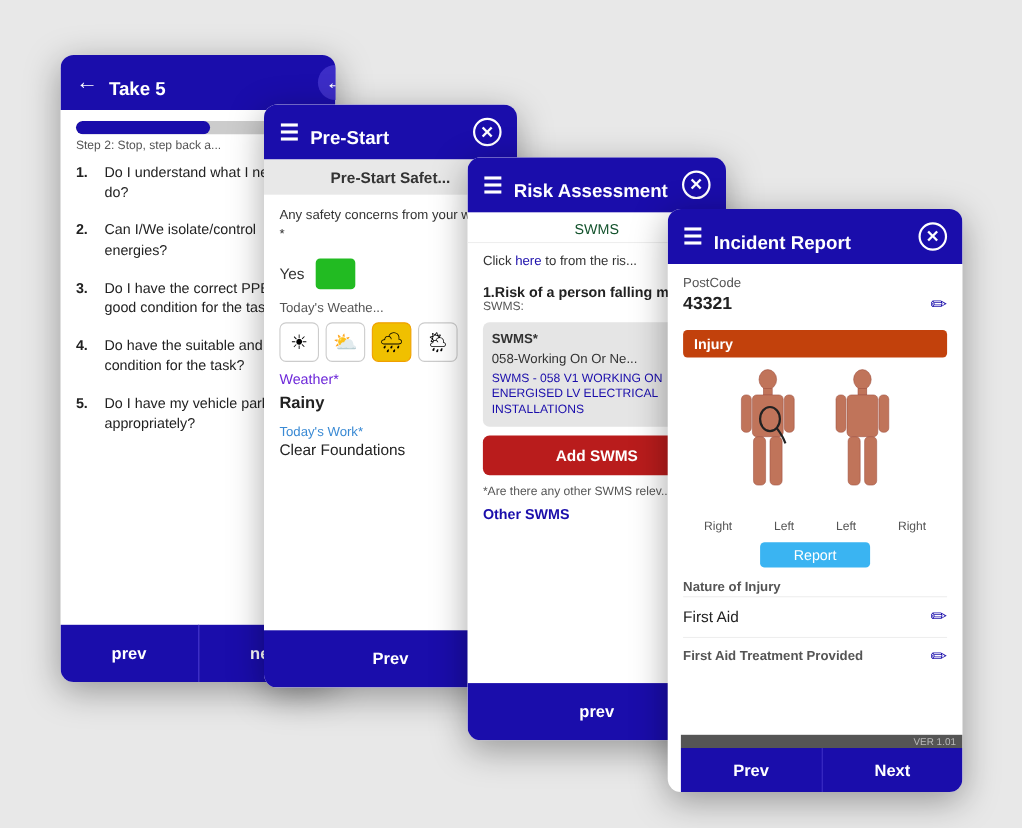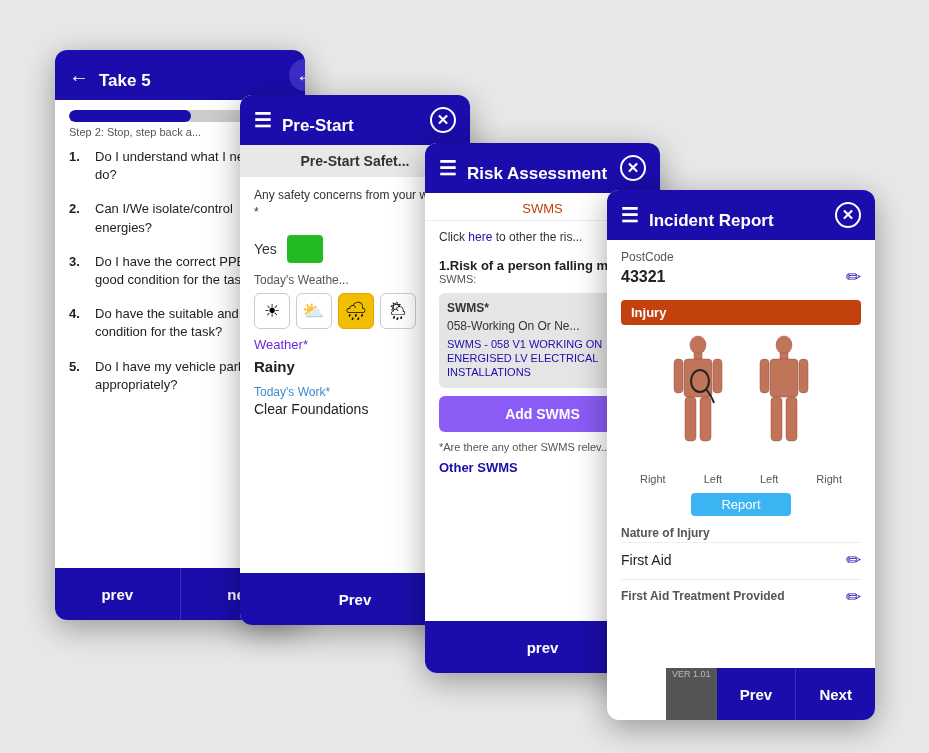--- a/index.html
+++ b/index.html
@@ -185,21 +185,21 @@
     #card-risk {
       left: 425px; top: 143px;
       width: 235px;
       height: 530px;
       z-index: 3;
     }
     #card-risk .card-header { background: #1a0dab; }
     #card-risk .swms-label {
       text-align: center;
       font-size: 13px;
-      color: #c2410c;
+      color: #14532d;
       padding: 8px 0 4px;
       border-bottom: 1px solid #eee;
     }
     #card-risk .click-here {
       font-size: 12px;
       color: #333;
       padding: 8px 14px;
       line-height: 1.4;
     }
     #card-risk .click-here a { color: #1a0dab; }
@@ -220,21 +220,21 @@
       border-radius: 6px;
       padding: 8px;
       margin-bottom: 8px;
     }
     #card-risk .swms-asterisk { font-size: 12px; color: #333; font-weight: bold; margin-bottom: 4px; }
     #card-risk .swms-value { font-size: 12px; color: #333; margin-bottom: 4px; }
     #card-risk .swms-link { font-size: 11px; color: #1a0dab; line-height: 1.3; display: block; }
     #card-risk .add-swms-btn {
       display: block;
       margin: 0 14px 8px;
-      background: #8b5cf6;
+      background: #b91c1c;
       color: #fff;
       border: none;
       border-radius: 6px;
       padding: 10px;
       width: calc(100% - 28px);
       font-size: 14px;
       font-weight: bold;
       cursor: pointer;
       text-align: center;
     }
@@ -366,22 +366,21 @@
       font-size: 12px;
       color: #555;
       font-weight: bold;
       margin-bottom: 2px;
     }
     #card-incident .footer {
       position: absolute;
       bottom: 0; left: 12px; right: 0;
       display: flex;
       height: 52px;
-      flex-direction: row;
-      margin-left: 47px;
+      flex-direction: column;
     }
     #card-incident .version-bar {
       background: #555;
       color: #bbb;
       font-size: 9px;
       text-align: right;
       padding: 1px 6px;
     }
     #card-incident .footer-btns {
       display: flex;
@@ -484,21 +483,21 @@
 </div>
 
 <div class="card" id="card-risk">
   <div class="card-header">
     <span class="menu-icon">☰</span>
     <span class="title">Risk Assessment</span>
     <button class="close-btn">✕</button>
   </div>
   <div class="swms-label">SWMS</div>
   <div class="click-here">
-    <span>Click </span><a>here</a><span> to other the ris...</span>
+    <span>Click </span><a>here</a><span> to from the ris...</span>
   </div>
   <div class="risk-item-title">1.Risk of a person falling more</div>
   <div class="risk-item-sub">SWMS:</div>
   <div class="swms-box">
     <div class="swms-asterisk">SWMS*</div>
     <div class="swms-value">058-Working On Or Ne...</div>
     <a class="swms-link">SWMS - 058 V1 WORKING ON ENERGISED LV ELECTRICAL INSTALLATIONS</a>
   </div>
   <button class="add-swms-btn">Add SWMS</button>
   <div class="other-label">*Are there any other SWMS relev...</div>

